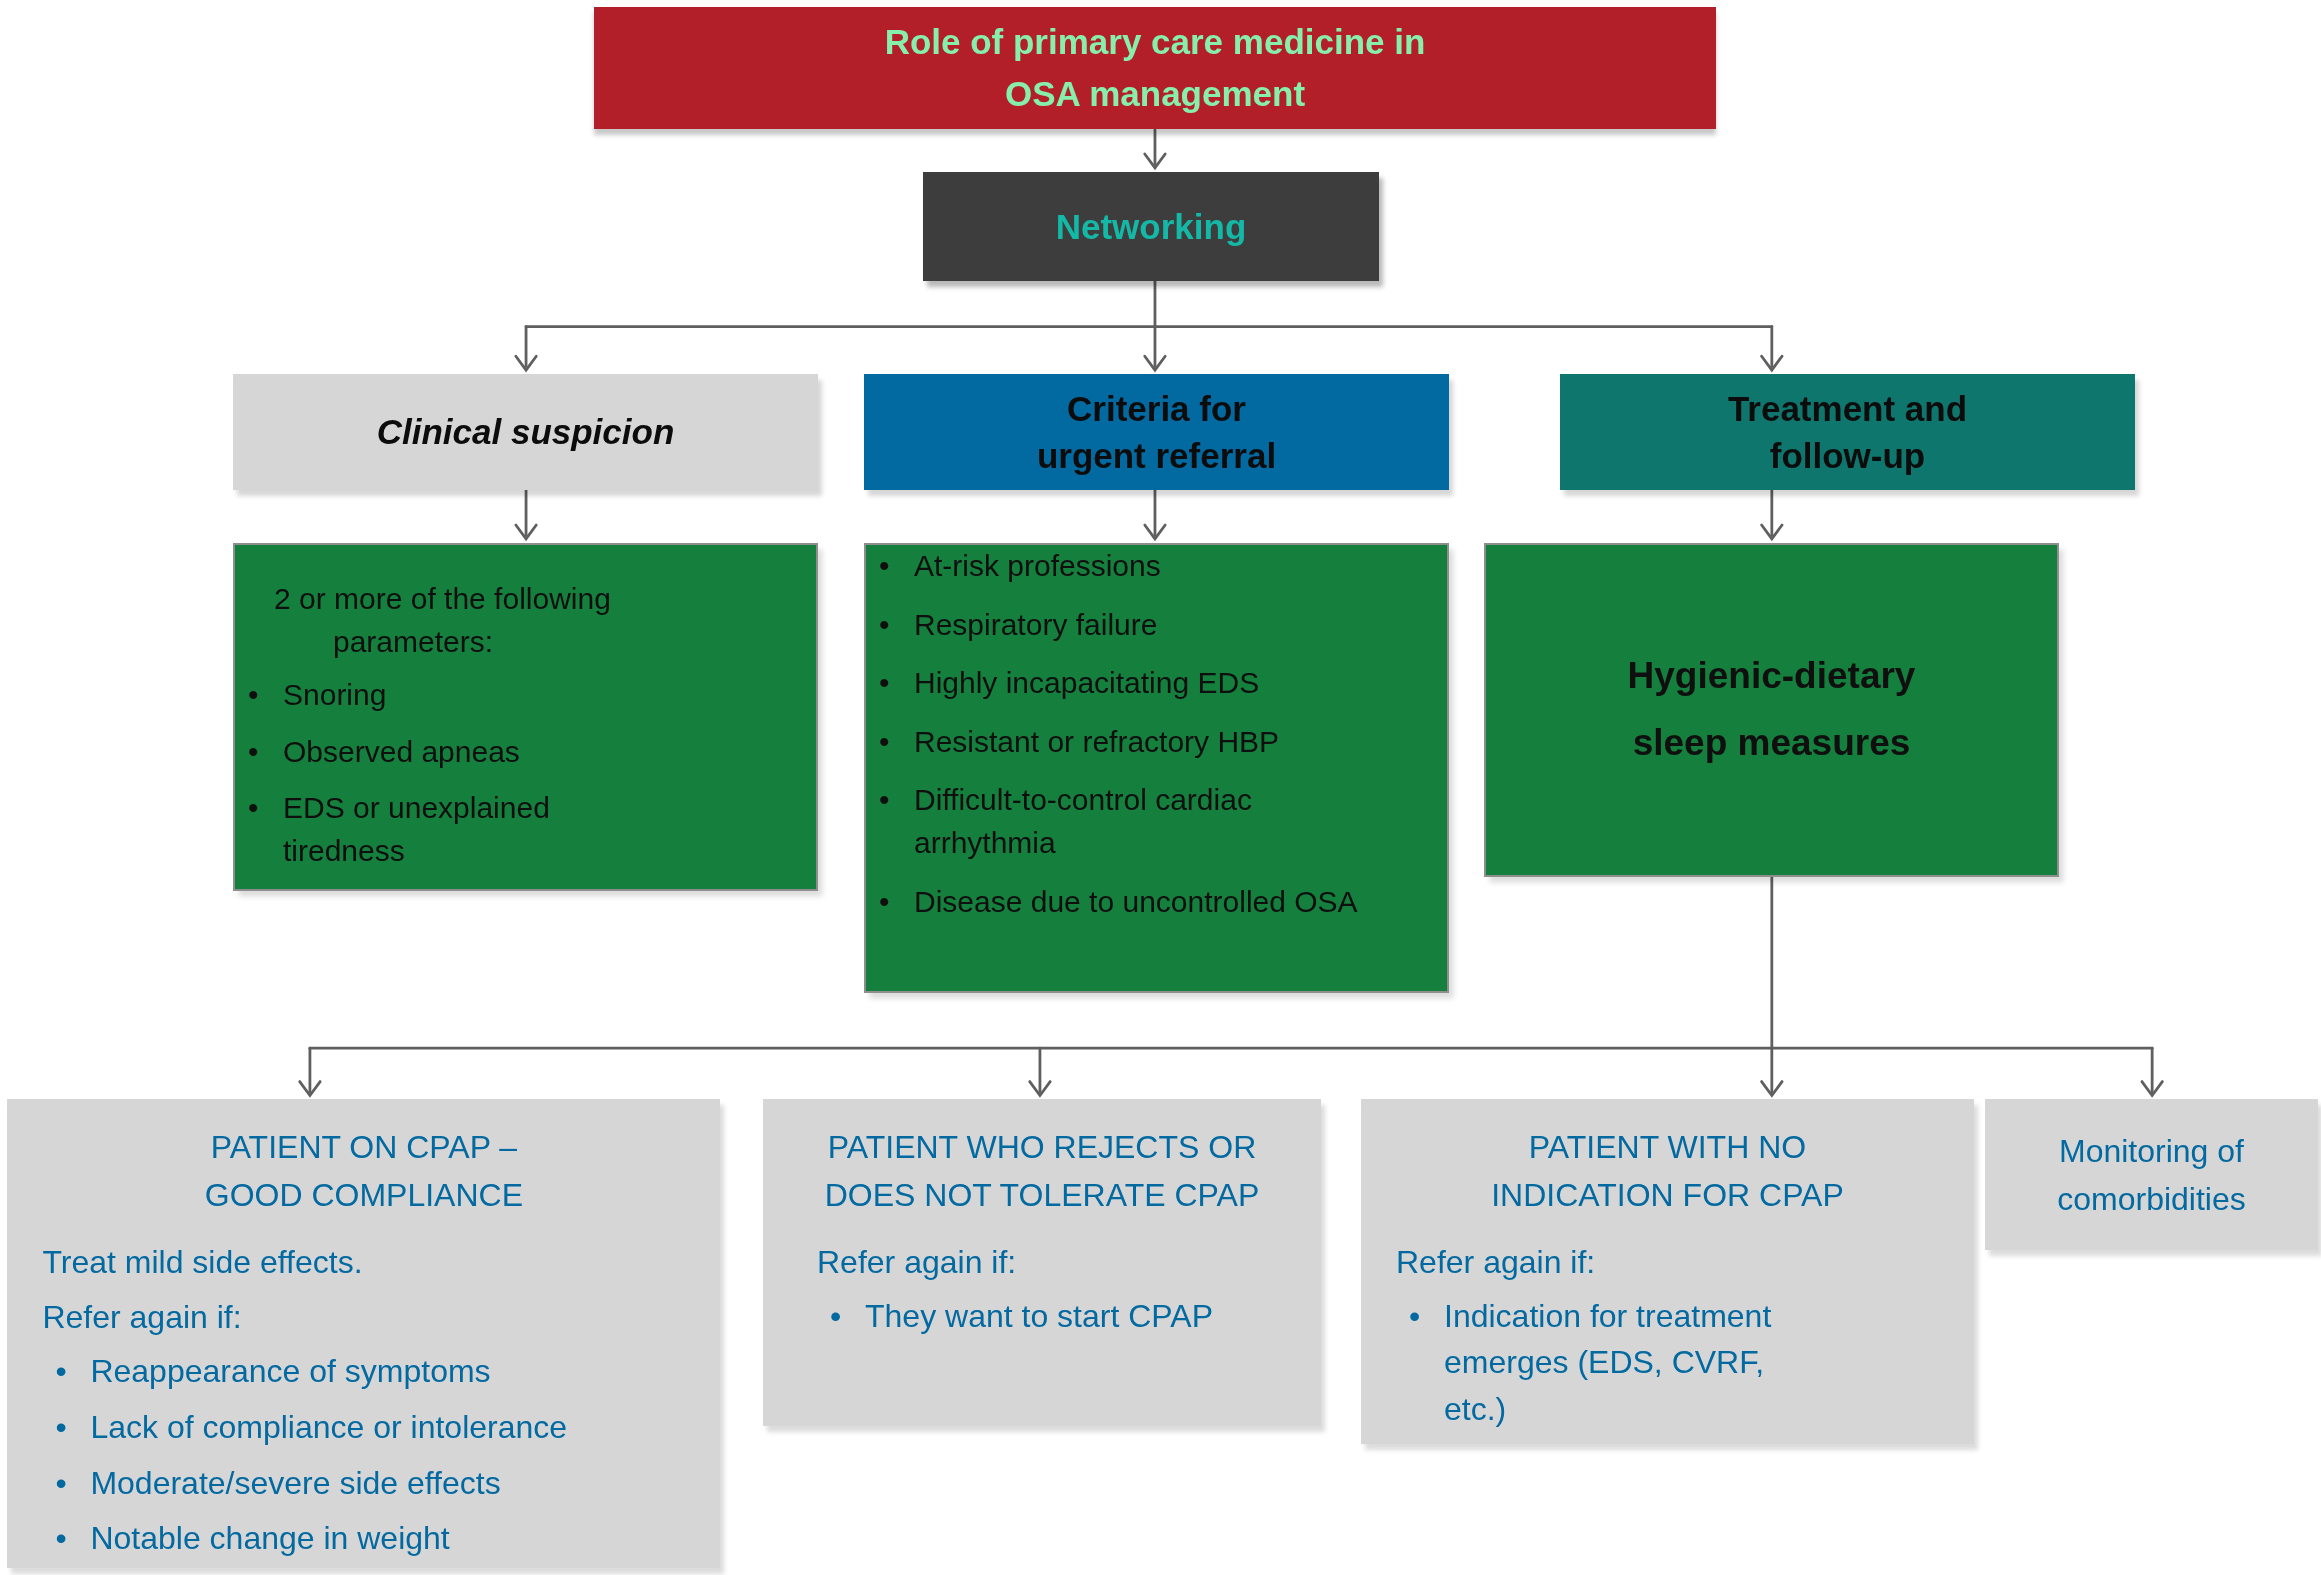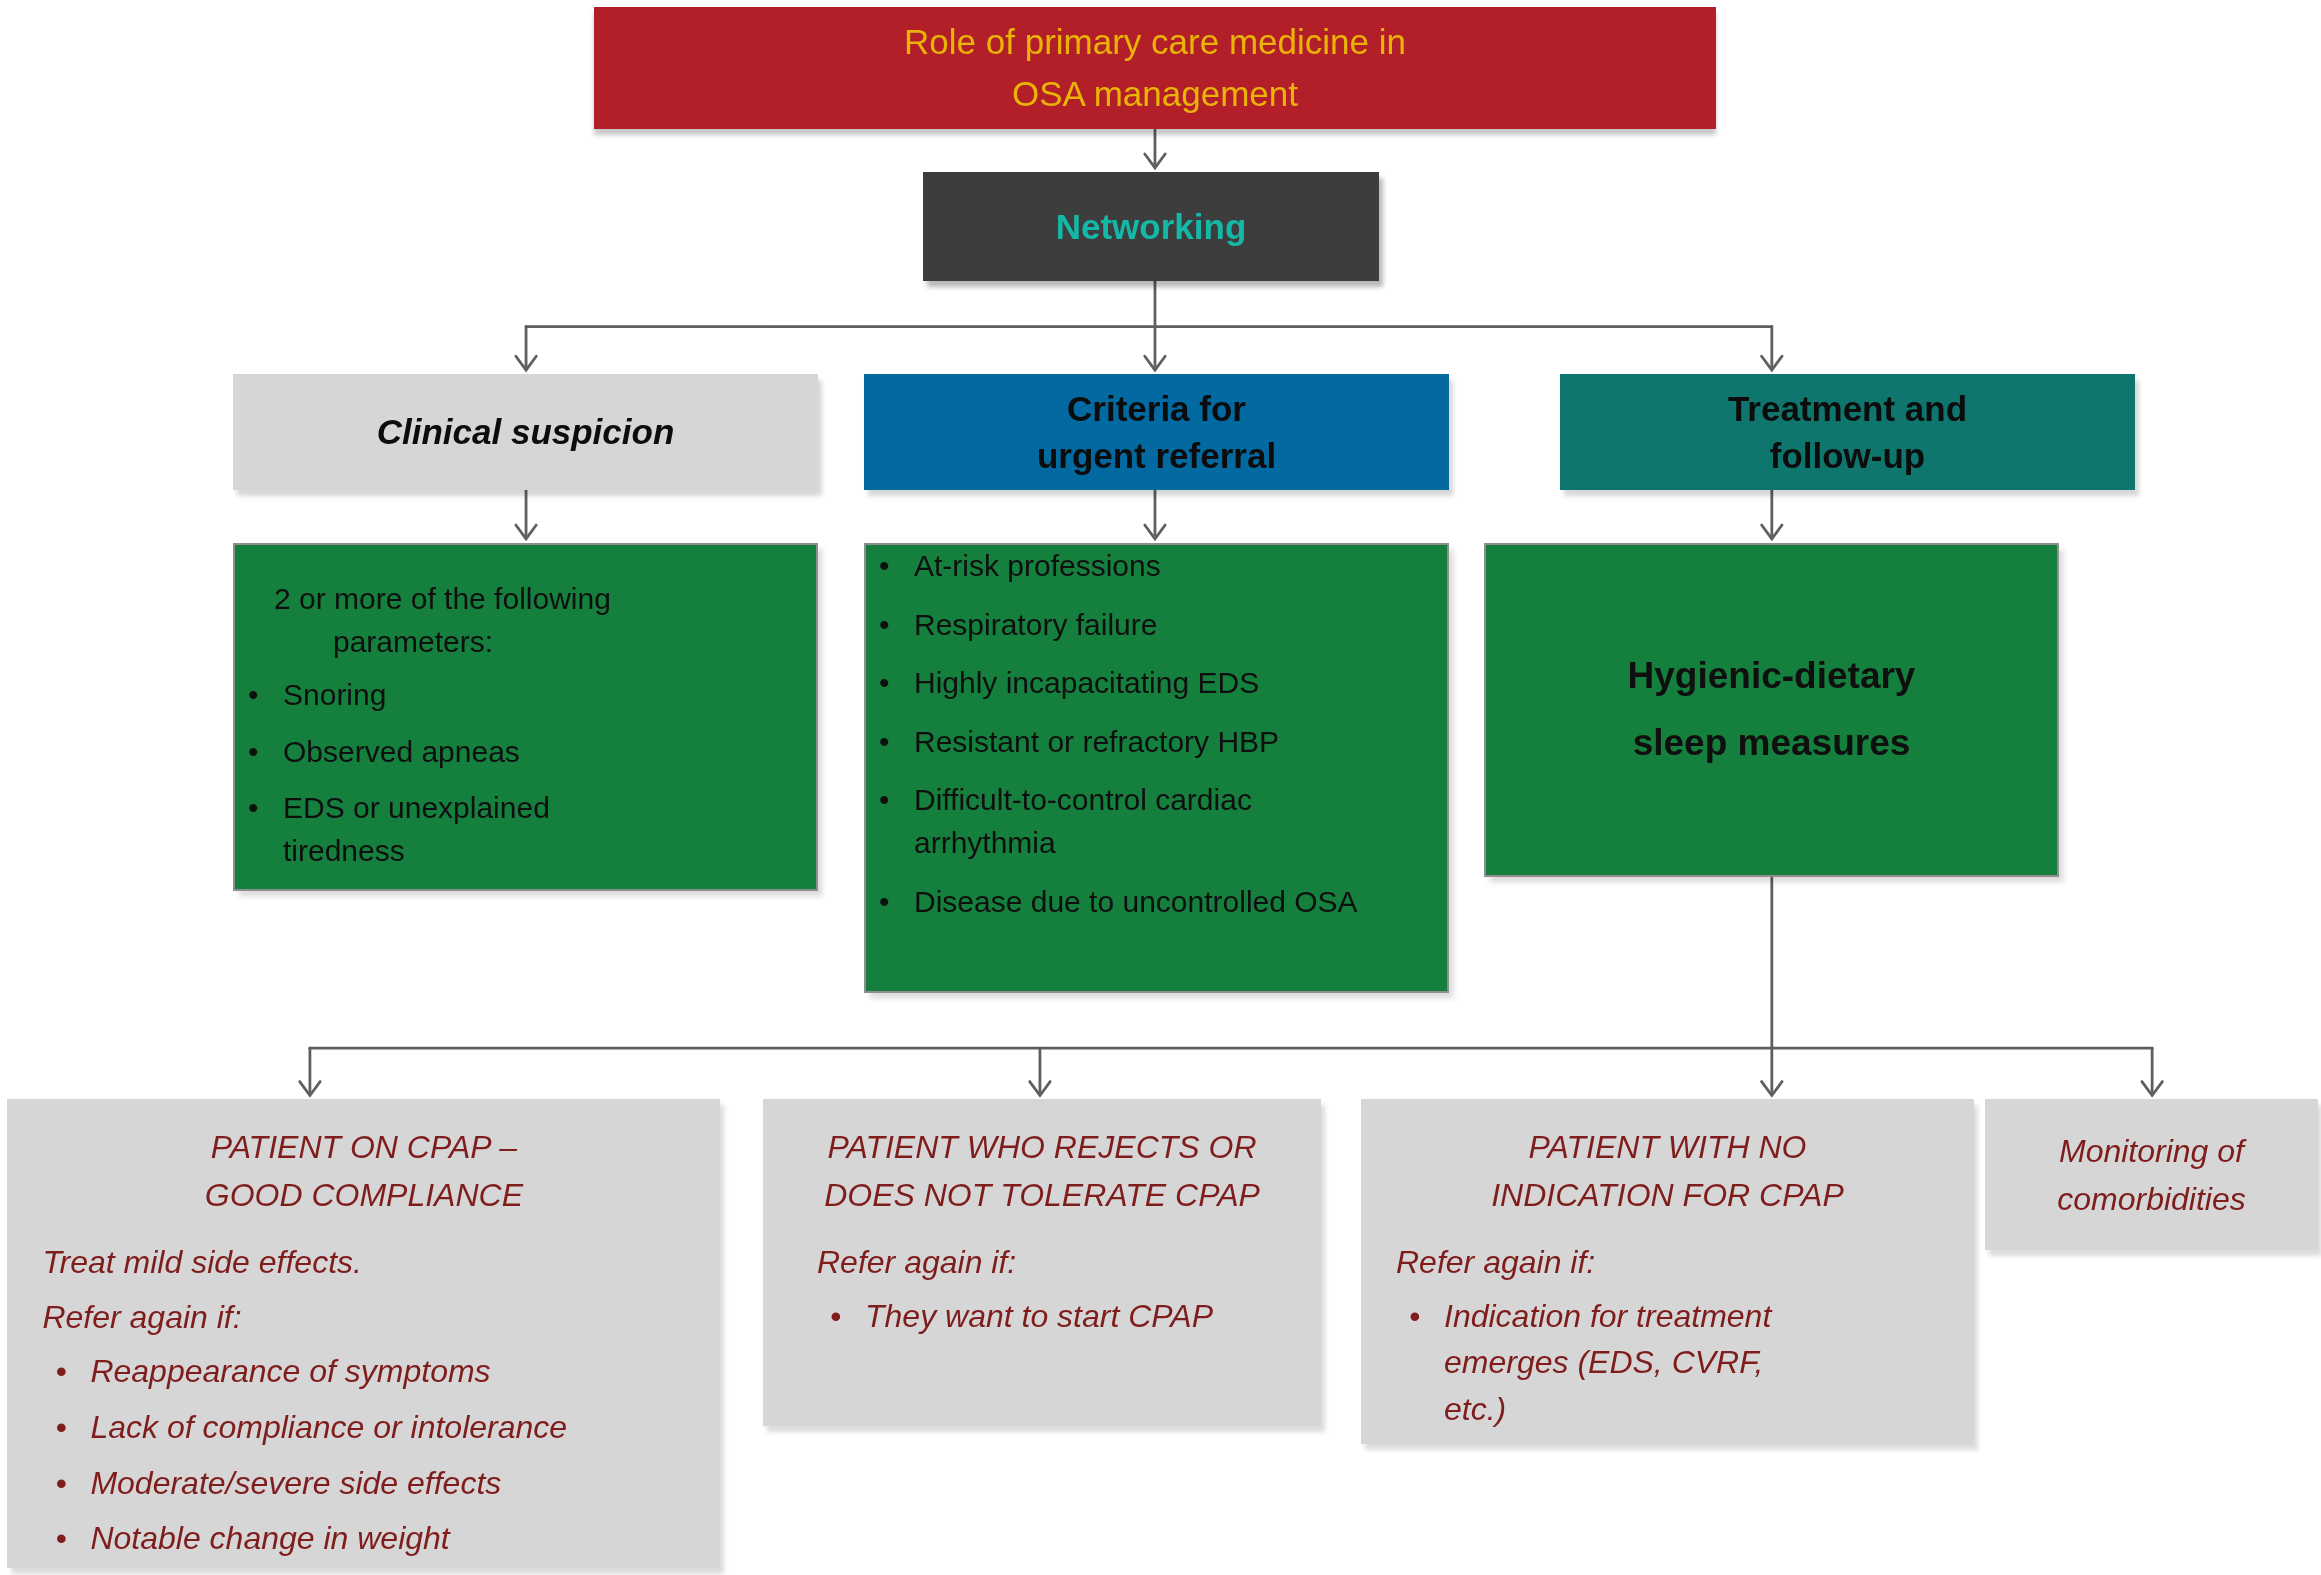--- a/index.html
+++ b/index.html
@@ -10,21 +10,21 @@
     font-family:"Liberation Sans", sans-serif;
     color:#0f0f0f;
     overflow:hidden;
   }
   .connectors{position:absolute;left:0;top:0;}
   .box{position:absolute;box-sizing:border-box;}
   .flex-center{display:flex;align-items:center;justify-content:center;text-align:center;}
   .pre{white-space:pre-line;}
 
   .red-box{
-    color:#eab308;font-weight:normal;font-size:35px;line-height:1.5;
+    color:#86efac;font-weight:bold;font-size:35px;line-height:1.5;
     box-shadow:0 5.6px 4.6px rgba(0,0,0,0.22);
   }
   .dark-box{
     color:#14b8a6;font-weight:bold;font-size:35px;line-height:1.3;
     box-shadow:3.7px 5.6px 4.6px rgba(0,0,0,0.28);
   }
   .gray-header{
     font-weight:bold;font-size:35px;line-height:1.35;color:#0c0c0c;
     box-shadow:3.7px 5.6px 4.6px rgba(0,0,0,0.16);
   }
@@ -42,23 +42,22 @@
   ul.blist{list-style:none;margin:0;padding:0;}
   .blist li{position:relative;padding-left:48px;line-height:1.42;margin-bottom:14px;}
   .blist li::before{content:"\2022";position:absolute;left:13px;}
   .clinical-list{margin:22px 0 0 37px;}
   .clinical-list li{max-width:390px;}
   .criteria-list{margin:30px 0 0 30px;}
   .criteria-list li{max-width:464px;margin-bottom:16px;}
   .hygienic-text{font-weight:bold;font-size:37px;line-height:1.8;}
 
   .bottom-box{
-    font-size:32px;color:#7f1d1d;
+    font-size:32px;color:#0369a1;
     box-shadow:3.7px 5.6px 4.6px rgba(0,0,0,0.14);
-    font-style:italic;
   }
   .bb-title{
     text-align:center;white-space:pre-line;
     margin-top:24px;line-height:1.5;
   }
   .bb-body{margin:18.6px 22px 0 35px;line-height:1.5;}
   .bb-body p{margin:0 0 7.4px 0;}
   .bb-list li{margin-bottom:9.3px;line-height:1.45;}
   .indent-more{margin-left:54px;}
   .no-indication-item{max-width:390px;}

